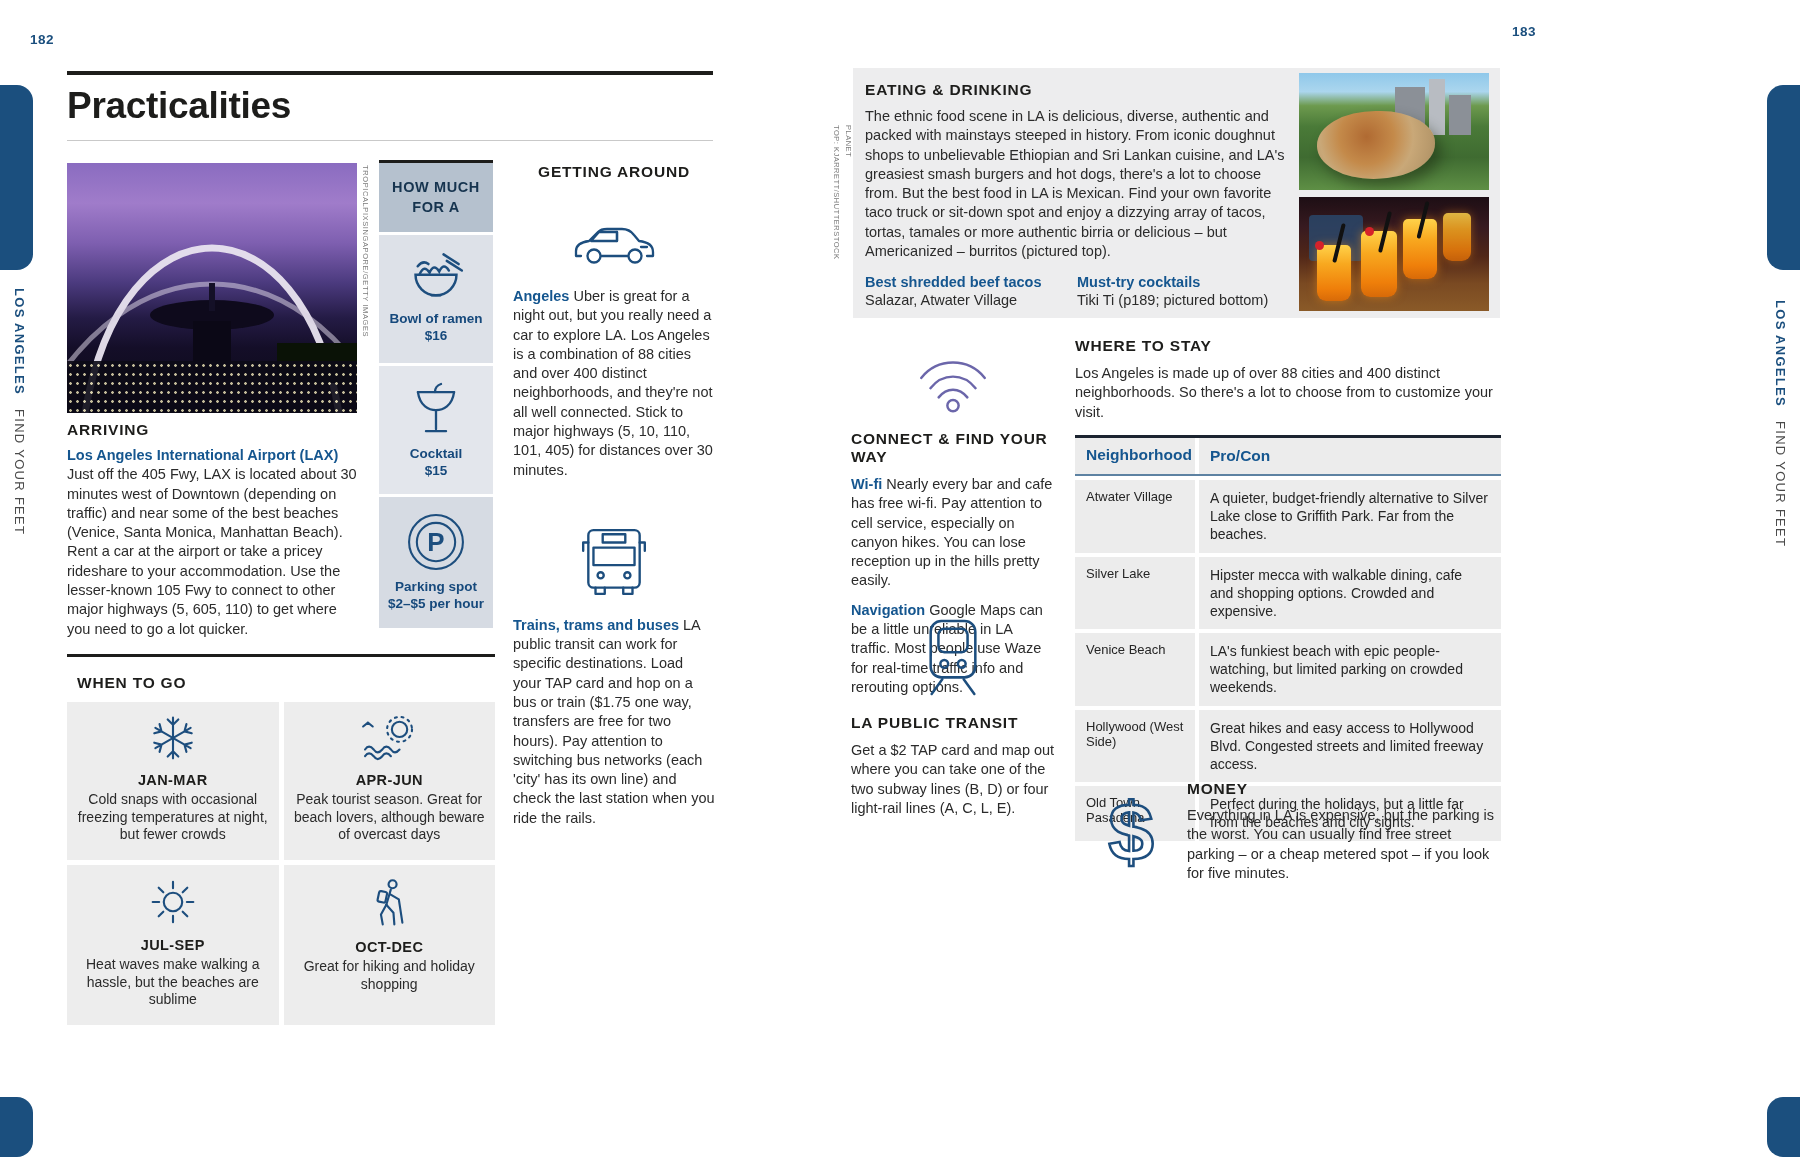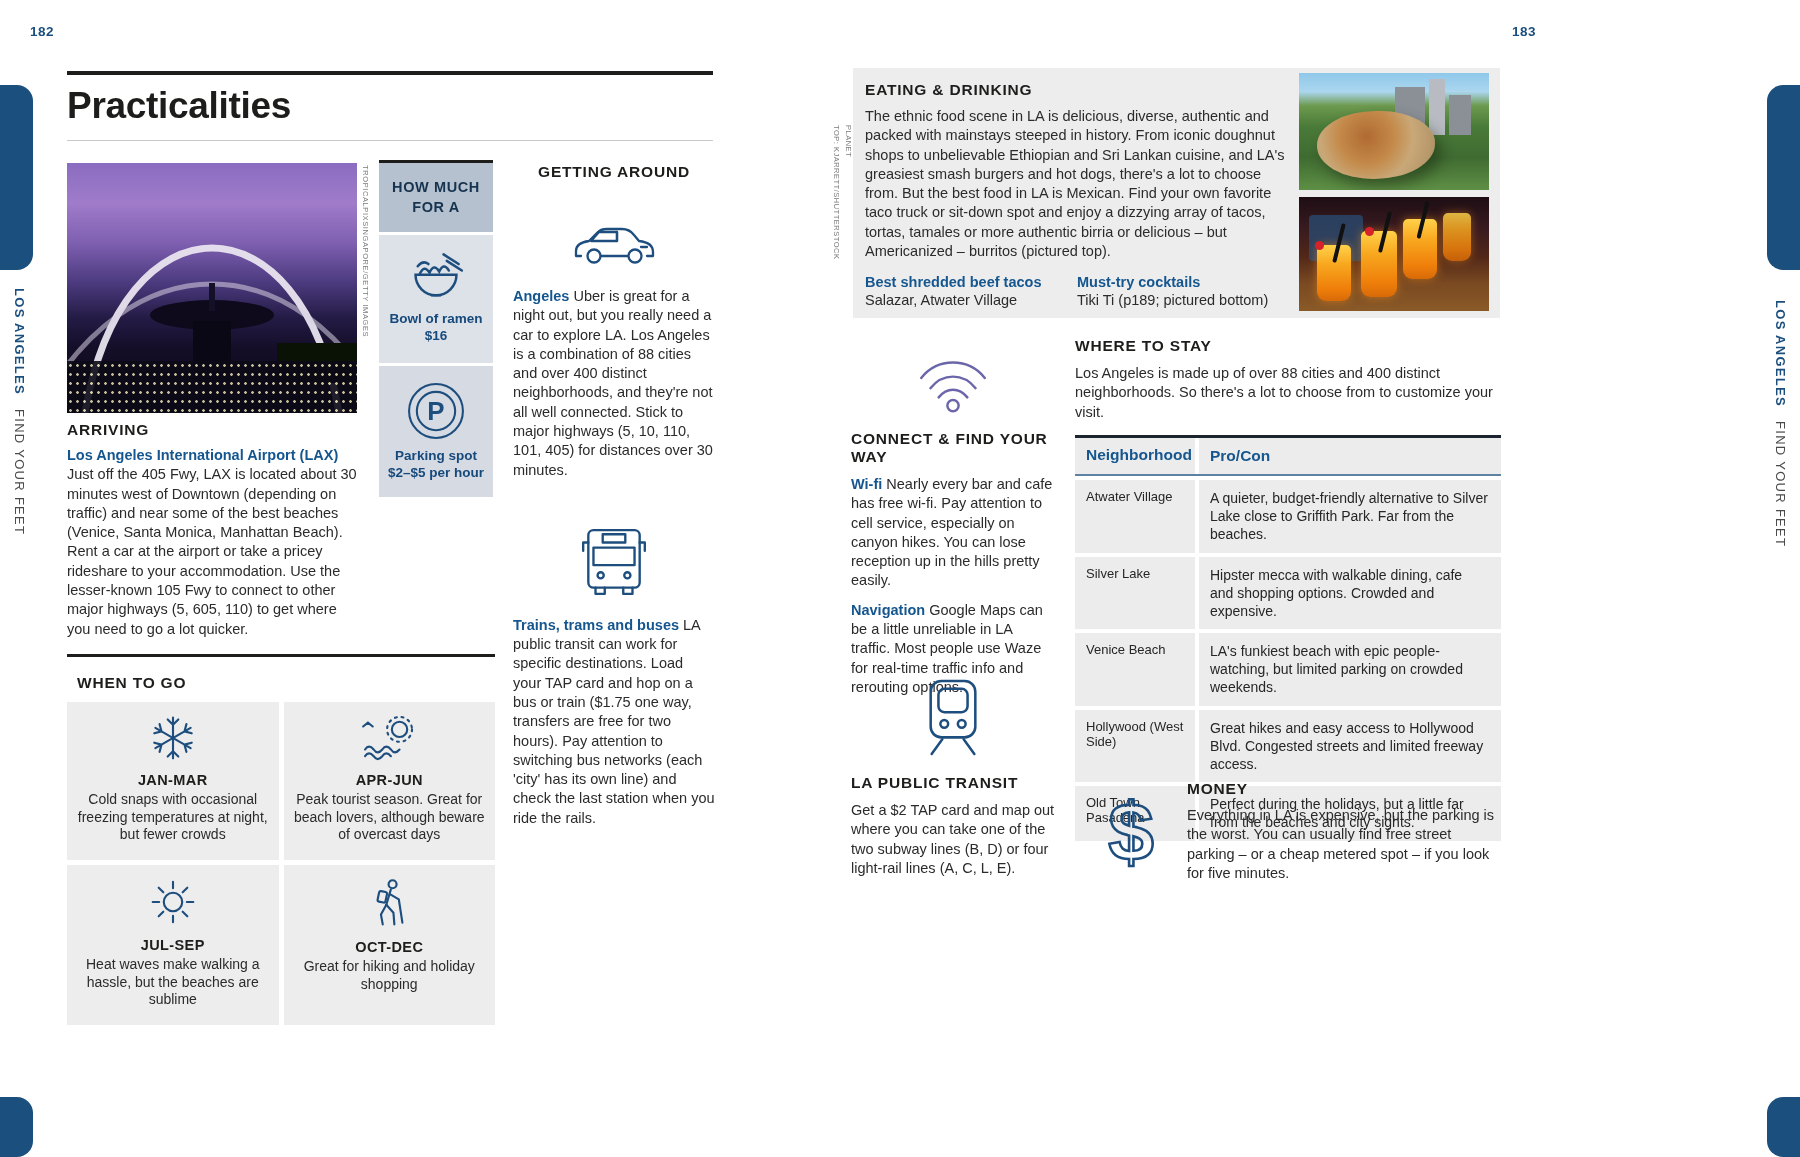--- a/index.html
+++ b/index.html
@@ -104,21 +104,21 @@
   .thead .tc1, .thead .tc2 { background:#ececec; color:#15568f; font-weight:bold; font-size:15.5px; padding-top:8px; padding-bottom:8px; }
 
   .icon-center { text-align:center; }
   .money-row { display:flex; }
   .money-icon { width:112px; text-align:center; padding-top:10px; }
   .money-txt { flex:1; }
 </style>
 </head>
 <body>
 
-<div class="abs pagenum" style="left:30px; top:24px;">182</div>
+<div class="abs pagenum" style="left:30px; top:32px;">182</div>
 
 <div class="abs tab left" style="top:85px; height:185px;"></div>
 <div class="abs vert-stack" style="left:12px; top:288px;">
   <div class="vert-title">LOS ANGELES</div>
   <div class="vert-sub">FIND YOUR FEET</div>
 </div>
 <div class="abs tab left" style="top:1097px; height:60px;"></div>
 
 <div class="abs rule-heavy" style="left:67px; top:71px; width:646px;"></div>
 <div class="abs title" style="left:67px; top:85px;">Practicalities</div>
@@ -153,20 +153,35 @@
         <path d="M11 21 q4 -9 9 -1 q4 -9 9 -1 q4 -9 9 -1"></path>
         <path d="M9 14 q5 -6 10 -2"></path>
       </g>
     </svg>
     <div class="hm-label">
         <div>Bowl of ramen</div>
         <div>$16</div>
       </div>
   </div>
 
+  <div class="hm-cell" style="background:#e3e6ec; height:128px;">
+    <svg width="48" height="58" viewBox="0 0 44 56">
+      <g fill="none" stroke="#1d4e7e" stroke-width="2.3" stroke-linecap="round">
+        <path d="M27 2 q-6 2 -6 8"></path>
+        <path d="M4 10 H40"></path>
+        <path d="M4 10 C6 24 15 28 22 28 C29 28 38 24 40 10"></path>
+        <path d="M22 28 V47"></path>
+        <path d="M12 49 H32"></path>
+      </g>
+    </svg>
+    <div class="hm-label">
+        <div>Cocktail</div>
+        <div>$15</div>
+      </div>
+  </div>
 
   <div class="hm-cell" style="background:#d6dbe3; height:131px;">
     <svg width="58" height="58" viewBox="0 0 56 56">
       <g fill="none" stroke="#1d4e7e" stroke-width="2">
         <circle cx="28" cy="28" r="26"></circle>
         <circle cx="28" cy="28" r="18.5"></circle>
       </g>
       <text x="28" y="37" text-anchor="middle" font-size="25" font-weight="bold" fill="#1d4e7e" font-family="Liberation Sans, sans-serif">P</text>
     </svg>
     <div class="hm-label">
@@ -323,21 +338,21 @@
         <path d="M25 46 C33 36 45 36 53 46"></path>
         <circle cx="39" cy="54" r="5.5"></circle>
       </g>
     </svg>
   </div>
   <div class="h-sec" style="margin-top:12px;">CONNECT &amp; FIND YOUR WAY</div>
   <p class="body-txt" style="margin-top:9px;"><span class="lead">Wi-fi</span> <span>Nearly every bar and cafe has free wi-fi. Pay attention to cell service, especially on canyon hikes. You can lose reception up in the hills pretty easily.</span></p>
   <p class="body-txt" style="margin-top:10px;"><span class="lead">Navigation</span> <span>Google Maps can be a little unreliable in LA traffic. Most people use Waze for real-time traffic info and rerouting options.</span></p>
 </div>
 
-<div class="abs" style="left:851px; top:676px; width:204px;">
+<div class="abs" style="left:851px; top:616px; width:204px;">
   <div class="icon-center">
     <svg width="66" height="82" viewBox="0 0 68 82">
       <g fill="none" stroke="#1d4e7e" stroke-width="2.6" stroke-linecap="round" stroke-linejoin="round">
         <rect x="11" y="4" width="46" height="58" rx="11"></rect>
         <rect x="19" y="12" width="30" height="24" rx="6"></rect>
         <circle cx="25" cy="48" r="4"></circle>
         <circle cx="43" cy="48" r="4"></circle>
         <path d="M23 64 L12 79"></path>
         <path d="M45 64 L56 79"></path>
       </g>

